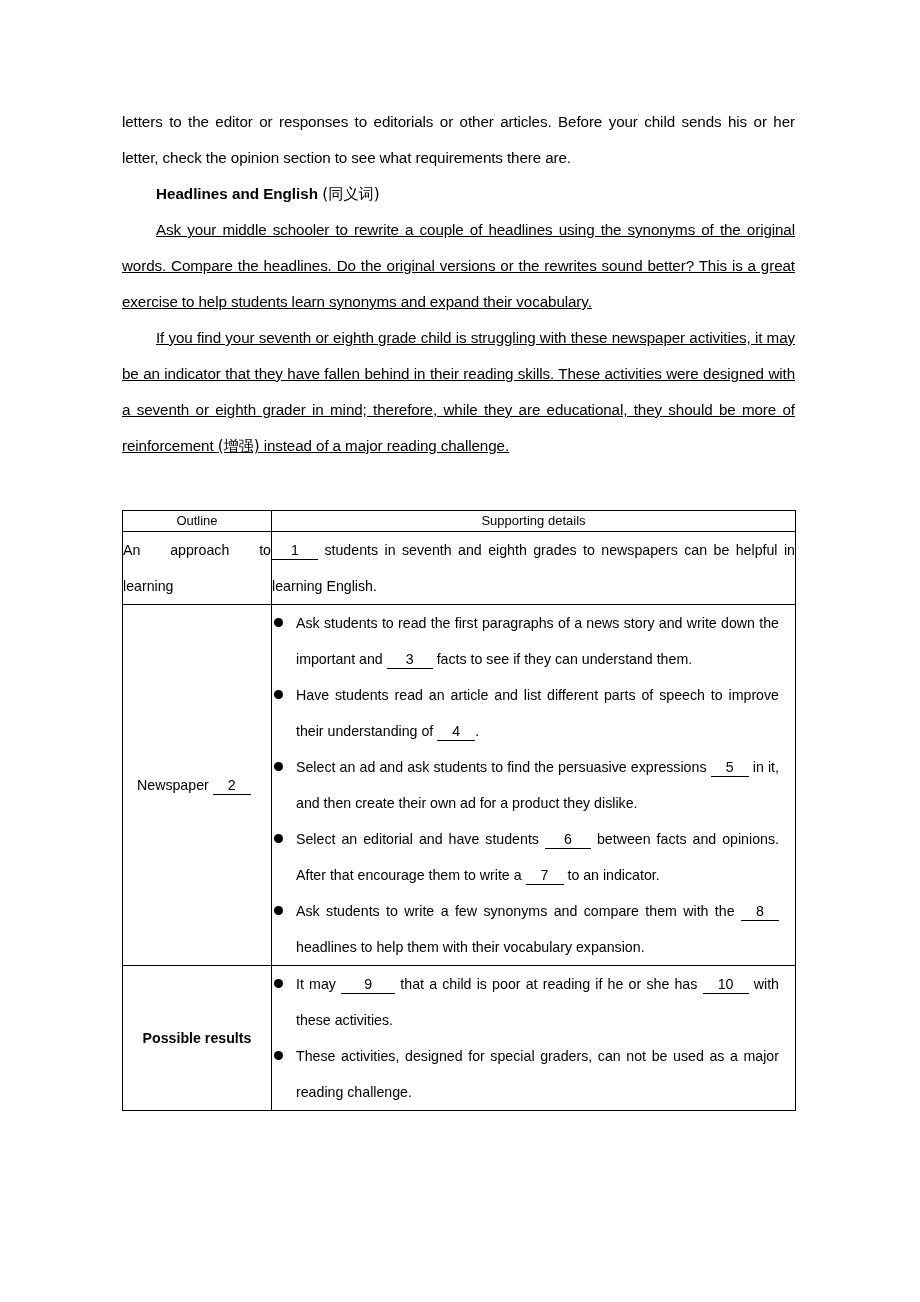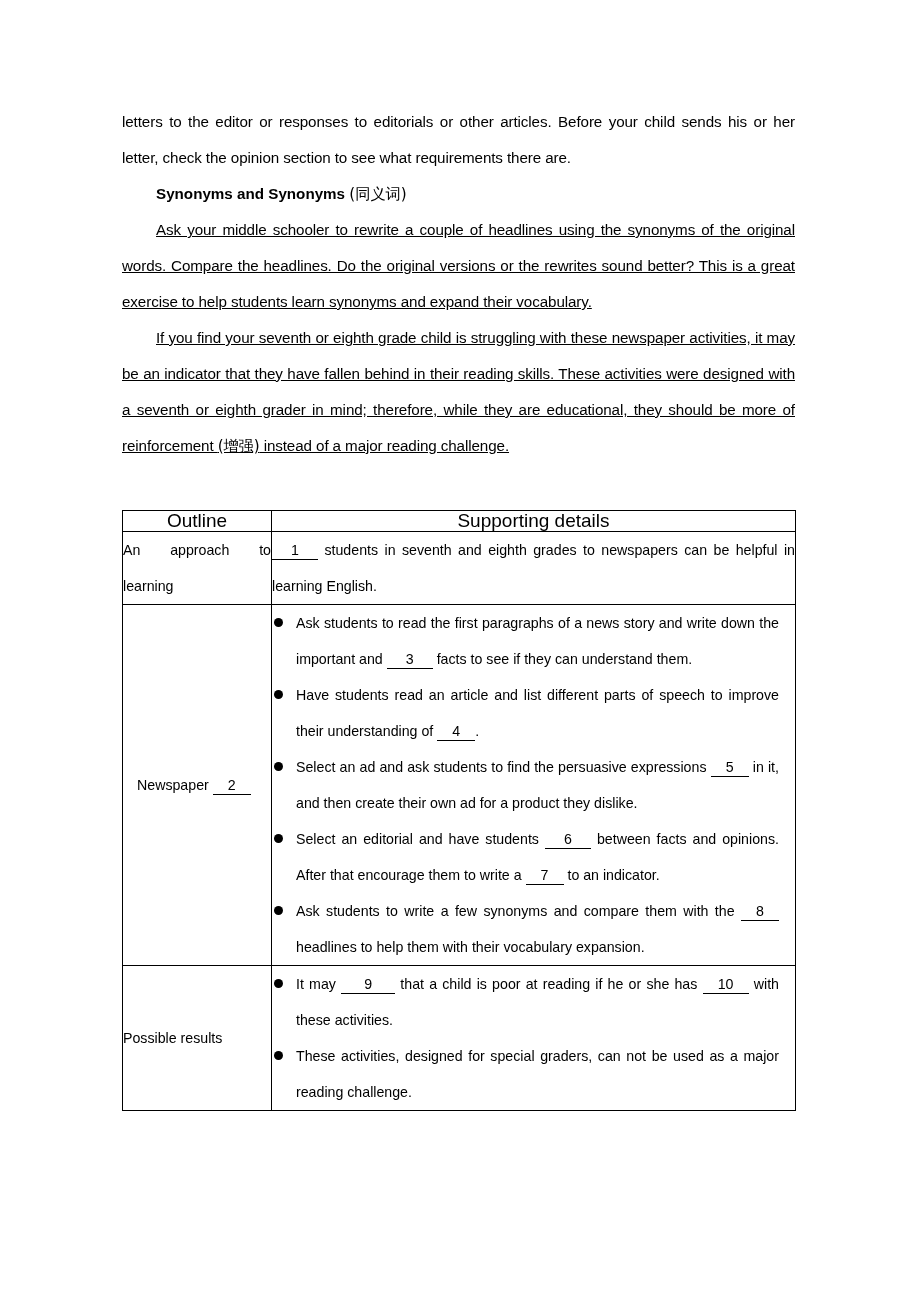--- a/index.html
+++ b/index.html
@@ -74,33 +74,34 @@
     font-weight: normal;
   }
   .col-outline { width: 149px; }
   .col-details { width: 524px; }
 
   .th-cell {
     text-align: center;
     padding: 8px 6px 8px 6px;
     height: 20px;
     line-height: 20px;
-    font-size: 19px;
+    font-size: 13px;
     vertical-align: middle;
   }
 
   .outline-cell {
     padding: 7px 10px 7px 9px;
     line-height: 36px;
     text-align: justify;
     text-justify: inter-word;
   }
   .outline-cell.center {
-    text-align: left;
+    text-align: center;
     vertical-align: middle;
+    font-weight: bold;
   }
   .outline-cell.mid {
     vertical-align: middle;
     text-align: left;
     padding-left: 14px;
   }
 
   .details-cell {
     padding: 7px 6px 7px 8px;
     line-height: 36px;
@@ -151,21 +152,21 @@
 </head>
 <body>
 
 <div class="page">
 
   <div class="content">
 
     <p class="para noindent">letters to the editor or responses to editorials or other articles. Before your child sends his or her letter, check the opinion section to see what requirements there are.</p>
 
     <p class="heading-line">
-      <b>Synonyms and Synonyms</b><span>&nbsp;</span><span class="cn">(同义词)</span>
+      <b>Headlines and English</b><span>&nbsp;</span><span class="cn">(同义词)</span>
     </p>
 
     <p class="para indent">Ask your middle schooler to rewrite a couple of headlines using the synonyms of the original words. Compare the headlines. Do the original versions or the rewrites sound better? This is a great exercise to help students learn synonyms and expand their vocabulary.</p>
 
     <p class="para indent">
       <span>If you find your seventh or eighth grade child is struggling with these newspaper activities, it may be an indicator that they have fallen behind in their reading skills. These activities were designed with a seventh or eighth grader in mind; therefore, while they are educational, they should be more of reinforcement </span><span class="cn">(增强)</span><span> instead of a major reading challenge.</span>
     </p>
 
   </div>
 

